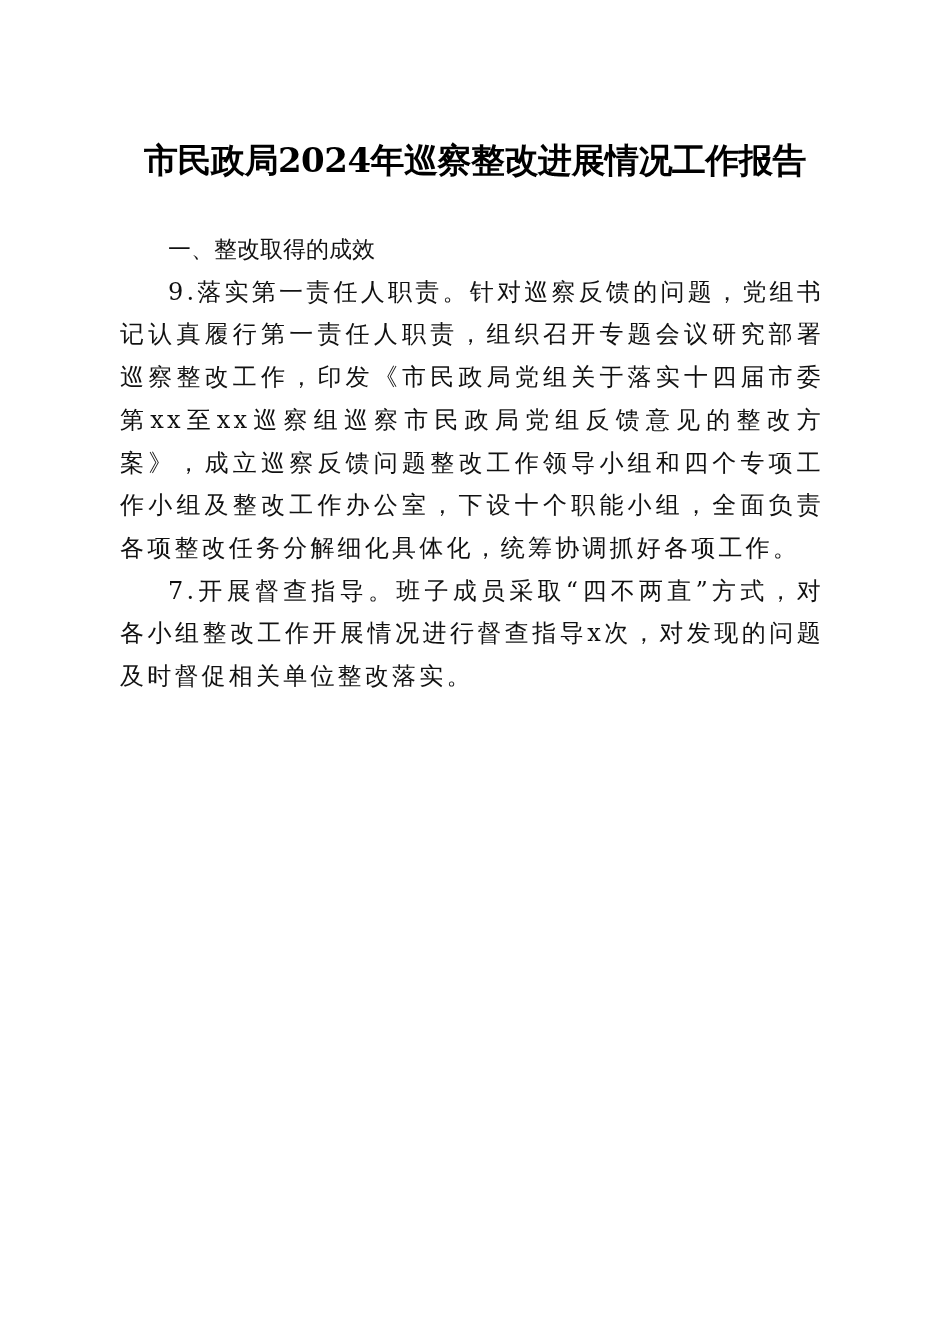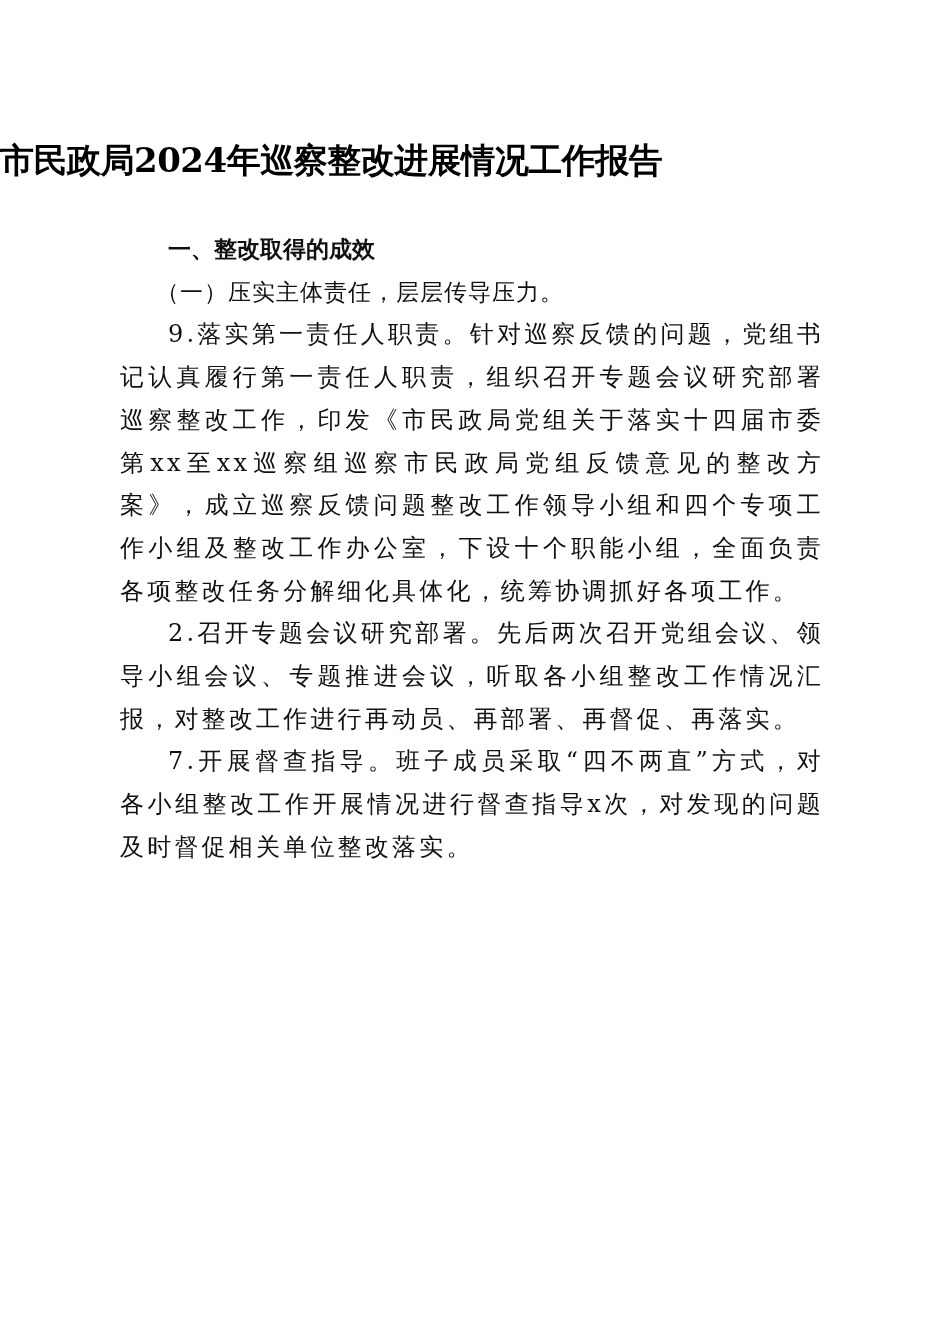--- a/index.html
+++ b/index.html
@@ -18,21 +18,21 @@
       position: absolute;
       left: 0; top: 0;
       width: 950px; height: 1344px;
       background: #ffffff;
     }
     .title {
       position: absolute;
       left: 0;
       top: 134px;
       width: 950px;
-      text-align: left;
+      text-align: center;
       font-family: "DejaVu Serif", "Liberation Serif", serif;
       font-weight: bold;
       font-size: 34px;
       line-height: 52px;
       letter-spacing: -0.5px;
       color: #000000;
       margin: 0;
     }
     .body {
       position: absolute;
@@ -49,38 +49,36 @@
     }
     .para {
       margin: 0;
       text-indent: 48px;
       text-align: justify;
     }
     .heading1 {
       margin: 0;
       text-indent: 48px;
       font-family: "DejaVu Sans", "Liberation Sans", sans-serif;
-      font-weight: bold;
+      font-weight: normal;
       font-size: 23px;
       letter-spacing: 0px;
     }
     .heading2 {
       margin: 0;
       text-indent: 36px;
       font-family: "DejaVu Serif", "Liberation Serif", serif;
       font-size: 23px;
       letter-spacing: 1px;
     }
   </style>
 </head>
 <body>
 
 <div class="page">
   <h1 class="title">市民政局2024年巡察整改进展情况工作报告</h1>
 
   <div class="body">
     <p class="heading1">一、整改取得的成效</p>
-    <p class="heading2">（一）压实主体责任，层层传导压力。</p>
     <p class="para">9.落实第一责任人职责。针对巡察反馈的问题，党组书记认真履行第一责任人职责，组织召开专题会议研究部署巡察整改工作，印发《市民政局党组关于落实十四届市委第xx至xx巡察组巡察市民政局党组反馈意见的整改方案》，成立巡察反馈问题整改工作领导小组和四个专项工作小组及整改工作办公室，下设十个职能小组，全面负责各项整改任务分解细化具体化，统筹协调抓好各项工作。</p>
-    <p class="para">2.召开专题会议研究部署。先后两次召开党组会议、领导小组会议、专题推进会议，听取各小组整改工作情况汇报，对整改工作进行再动员、再部署、再督促、再落实。</p>
     <p class="para">7.开展督查指导。班子成员采取“四不两直”方式，对各小组整改工作开展情况进行督查指导x次，对发现的问题及时督促相关单位整改落实。</p>
   </div>
 </div>
 
 </body></html>

